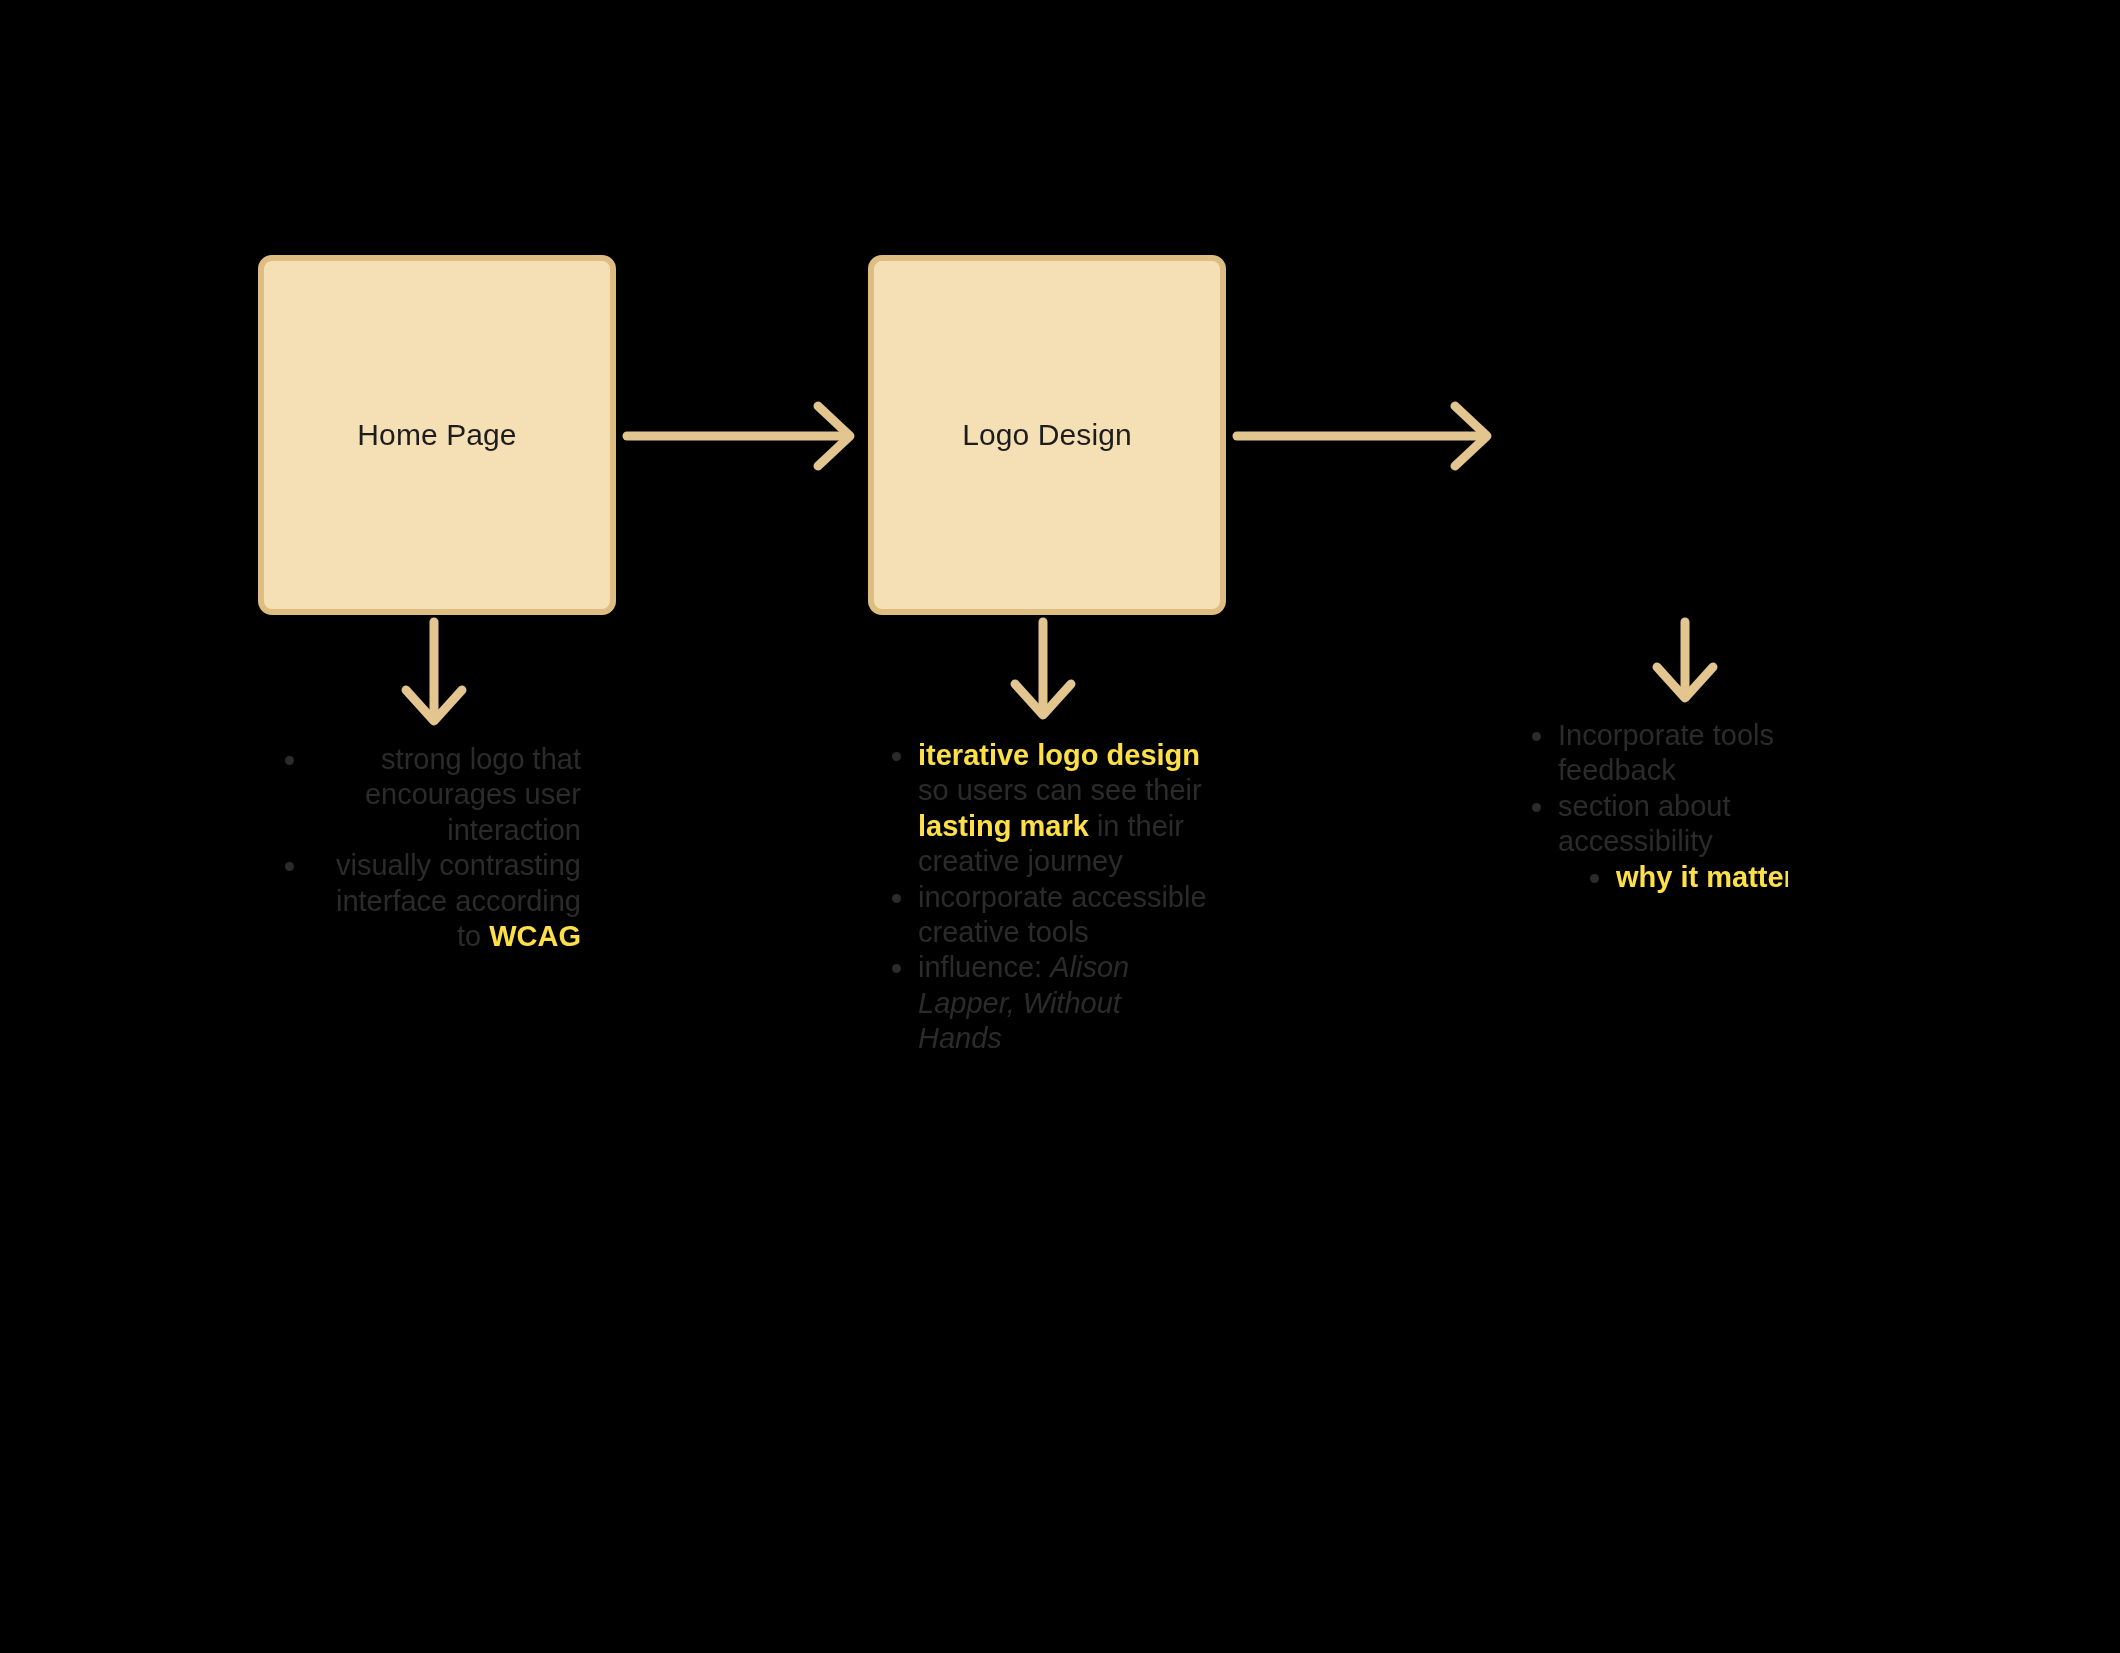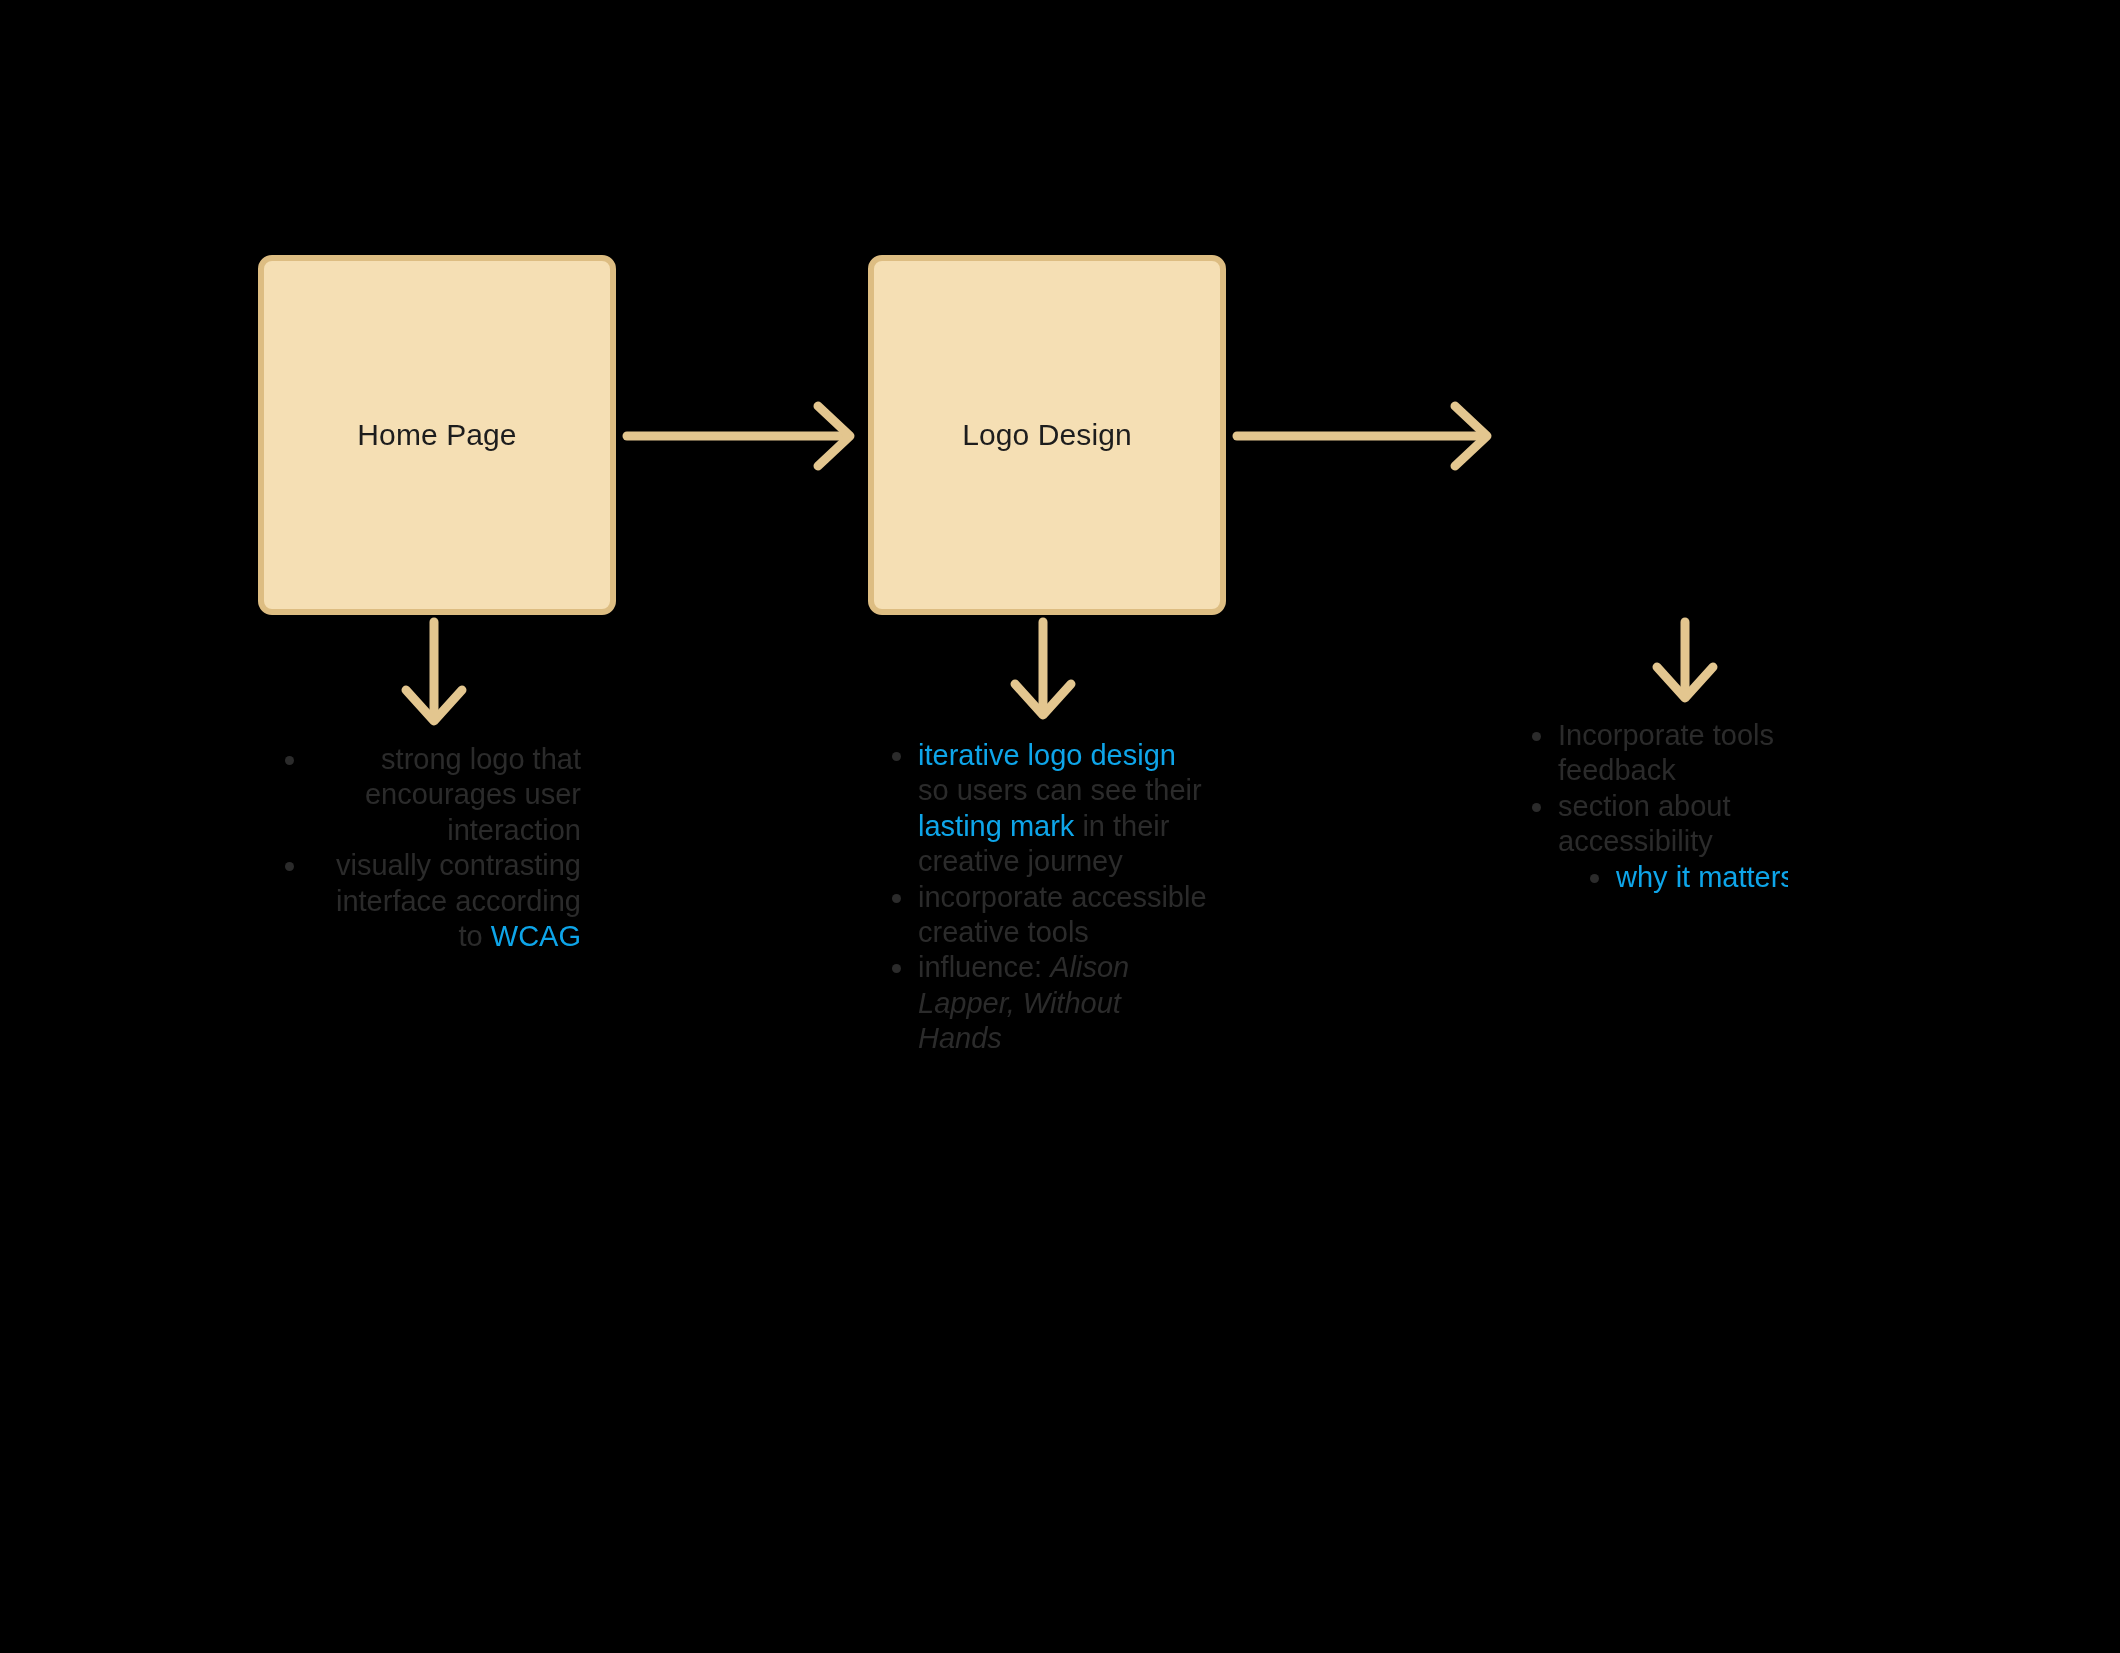--- a/index.html
+++ b/index.html
@@ -96,22 +96,22 @@
     content: "";
     position: absolute;
     left: 4px;
     top: 14px;
     width: 9px;
     height: 9px;
     border-radius: 50%;
     background: #2b2b2b;
   }
   .notes b, .notes strong {
-    font-weight: 400;
-    color: #0ea5e9;
+    font-weight: 700;
+    color: #fde047;
   }
   .notes i, .notes em {
     font-style: italic;
   }
 
   #notes-home  { left: 281px;  top: 742px; width: 300px; text-align: right; }
   #notes-logo  { left: 888px;  top: 738px; width: 320px; }
   #notes-learn { left: 1528px; top: 718px; width: 300px; }
 </style>
 </head>

